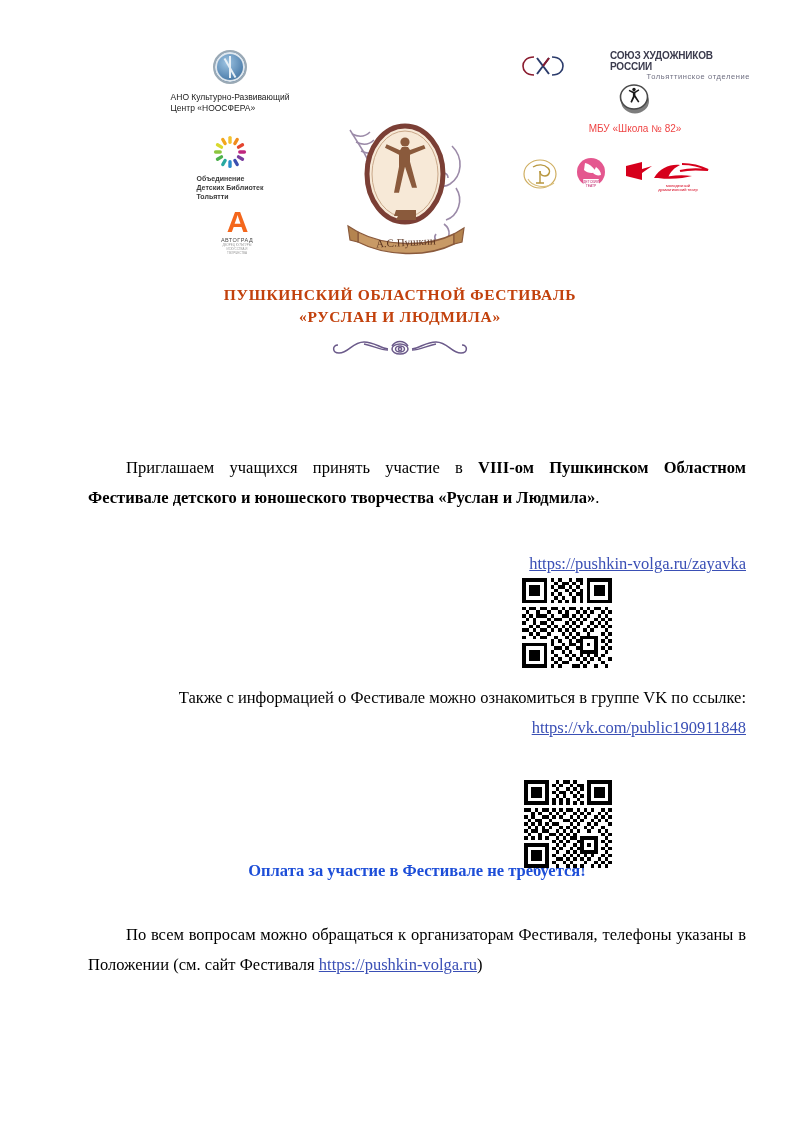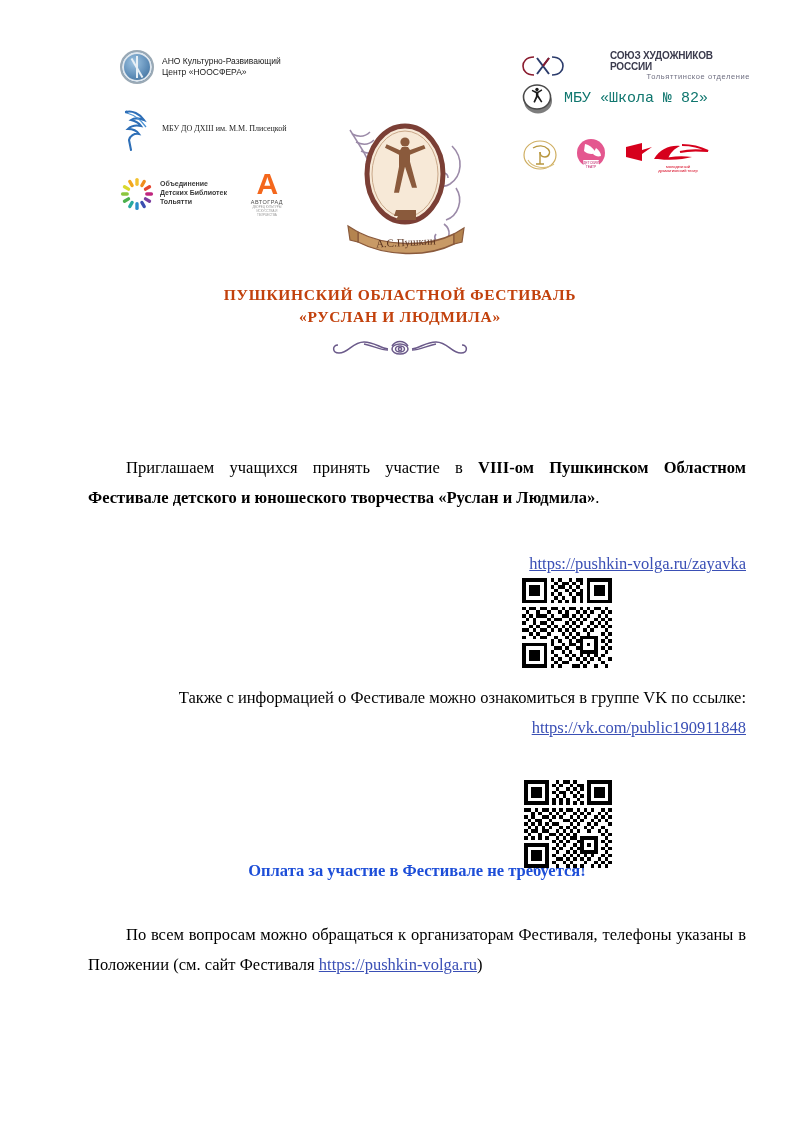--- a/index.html
+++ b/index.html
@@ -43,20 +43,21 @@
     left: 520px;
     top: 0;
     width: 230px;
   }
 
   .logo-row {
     display: flex;
     align-items: center;
     gap: 8px;
     margin-bottom: 14px;
+    flex-direction: column;
   }
 
   .logo-text {
     font-family: "Liberation Sans", "DejaVu Sans", sans-serif;
     font-size: 8.5px;
     line-height: 1.25;
     color: #1a1a1a;
     white-space: pre-line;
   }
   .logo-text.serif {
@@ -128,23 +129,23 @@
     font-family: "Liberation Sans", "DejaVu Sans", sans-serif;
     font-size: 7.5px; letter-spacing:.6px; color:#6e6e80;
     text-align:right;
   }
 
   
   .school-mark {
     width: 36px; height: 34px; flex:0 0 auto;
   }
   .school-text {
-    font-family: Liberation Mono, monospace;
-    font-size: 15px;
-    color: #0f766e;
+    font-family: Liberation Sans, sans-serif;
+    font-size: 10px;
+    color: #ef4444;
   }
 
   
   .small-logos { display:flex; align-items:center; gap: 12px; margin-top: 4px; }
   .sl-gold { width: 40px; height: 36px; }
   .sl-pink { width: 38px; height: 38px; }
   .sl-mdt  { width: 92px; height: 34px; }
 
   
   .emblem {
@@ -221,28 +222,20 @@
   <div class="logo-band">
 
     <div class="logo-col-left">
 
       <div class="logo-row" style="margin-bottom:22px;">
         <div class="seal-noosfera"></div>
         <div class="logo-text">АНО Культурно-Развивающий
 Центр «НООСФЕРА»</div>
       </div>
 
-      <div class="logo-row" style="margin-bottom:18px;">
-        <svg class="bird-mark" viewBox="0 0 34 46">
-          <path d="M6 6 C12 4 20 8 24 14 C19 12 14 12 11 14 C15 15 19 17 21 20 C16 19 11 20 8 23 C13 23 17 25 19 28 C14 27 10 30 9 34 L11 44" fill="none" stroke="#2e6fb7" stroke-width="2.1" stroke-linecap="round"></path>
-          <path d="M7 7 C14 9 21 14 26 21" fill="none" stroke="#4b93d6" stroke-width="1.3"></path>
-          <circle cx="6.5" cy="6" r="1.6" fill="#2e6fb7"></circle>
-        </svg>
-        <div class="logo-text serif" style="font-size:8px;">МБУ ДО ДХШ им. М.М. Плисецкой</div>
-      </div>
 
       <div class="logo-row" style="gap:6px;">
         <svg class="ring-lib" viewBox="0 0 34 34">
           <g stroke-width="3.4" stroke-linecap="round" fill="none">
             <path d="M17 2.6 v4.6" stroke="#f2c230"></path>
             <path d="M24.2 4.5 l-2.3 4" stroke="#f08c1e"></path>
             <path d="M29.5 9.8 l-4 2.3" stroke="#e4452f"></path>
             <path d="M31.4 17 h-4.6" stroke="#c0267e"></path>
             <path d="M29.5 24.2 l-4-2.3" stroke="#7a3d9e"></path>
             <path d="M24.2 29.5 l-2.3-4" stroke="#3b4fb0"></path>

